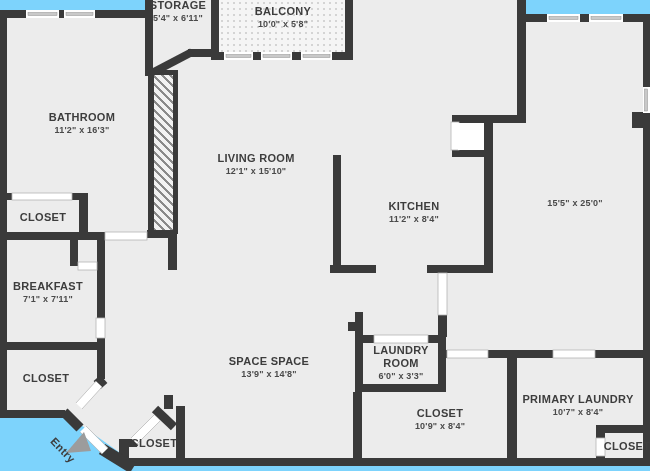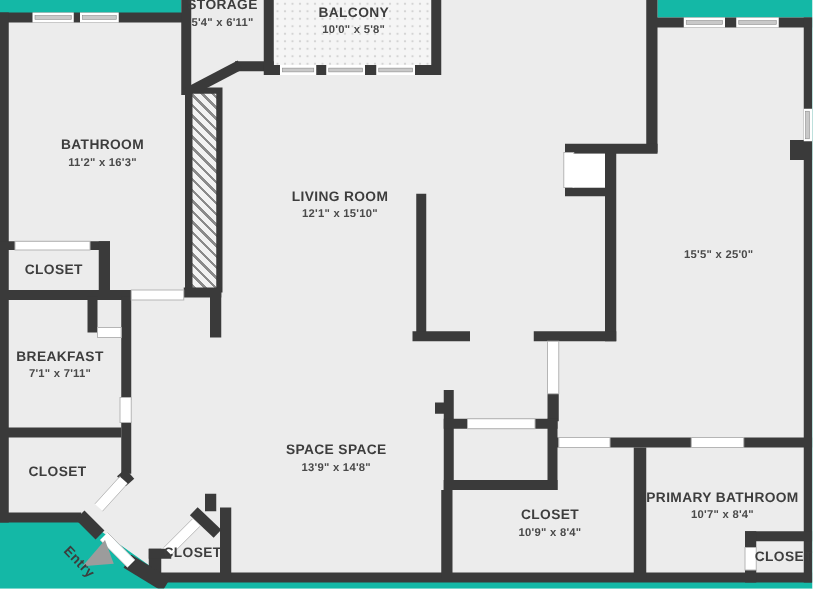--- a/index.html
+++ b/index.html
@@ -1,16 +1,16 @@
 <!DOCTYPE html>
 <html><head>
 <meta charset="utf-8">
 <style>
   html,body{margin:0;padding:0;background:#ffffff;}
-  .plan{position:relative;width:650px;height:471px;background:#14b8a6;overflow:hidden;
+  .plan{position:relative;width:650px;height:471px;background:#7dd3fc;overflow:hidden;
         font-family:"Liberation Sans","DejaVu Sans",sans-serif;}
   .floor{position:absolute;left:0;top:0;width:650px;height:471px;background:#ececec;
          clip-path:polygon(0px 14px,145px 14px,145px 0px,526px 0px,526px 14px,650px 14px,
                            650px 462px,133px 462px,64px 413px,0px 413px);}
   .balcony-texture{position:absolute;left:219px;top:0;width:126px;height:52px;
          background-color:#f5f5f5;
          background-image:radial-gradient(#d4d4d4 1px, transparent 1.2px);
          background-size:6px 6px;}
   .hatch{position:absolute;left:154px;top:75px;width:19px;height:155px;
          background:repeating-linear-gradient(45deg,#8a8a8a 0px,#8a8a8a 2px,#f2f2f2 2px,#f2f2f2 6px);}
@@ -178,50 +178,58 @@
     <div class="rd">5'4" x 6'11"</div>
   </div>
   <div class="room-label" style="left:283px;top:17px">
     <div class="rn">BALCONY</div>
     <div class="rd">10'0" x 5'8"</div>
   </div>
   <div class="room-label" style="left:82px;top:123px">
     <div class="rn">BATHROOM</div>
     <div class="rd">11'2" x 16'3"</div>
   </div>
-  <div class="room-label" style="left:272px;top:164px">
+  <div class="room-label" style="left:256px;top:164px">
     <div class="rn">LIVING ROOM</div>
     <div class="rd">12'1" x 15'10"</div>
   </div>
   <div class="room-label" style="left:575px;top:203px">
     <div class="rd">15'5" x 25'0"</div>
+  </div>
+  <div class="room-label" style="left:414px;top:212px">
+    <div class="rn">KITCHEN</div>
+    <div class="rd">11'2" x 8'4"</div>
   </div>
   <div class="room-label" style="left:43px;top:217px">
     <div class="rn">CLOSET</div>
   </div>
   <div class="room-label" style="left:48px;top:292px">
     <div class="rn">BREAKFAST</div>
     <div class="rd">7'1" x 7'11"</div>
   </div>
   <div class="room-label" style="left:46px;top:378px">
     <div class="rn">CLOSET</div>
   </div>
   <div class="room-label" style="left:269px;top:367px">
     <div class="rn">SPACE SPACE</div>
     <div class="rd">13'9" x 14'8"</div>
   </div>
+  <div class="room-label wrap" style="left:401px;top:363px">
+    <div class="rn">LAUNDRY ROOM</div>
+    <div class="rd">6'0" x 3'3"</div>
+  </div>
   <div class="room-label" style="left:154px;top:443px">
     <div class="rn">CLOSET</div>
   </div>
   <div class="room-label" style="left:440px;top:419px">
     <div class="rn">CLOSET</div>
     <div class="rd">10'9" x 8'4"</div>
   </div>
   <div class="room-label" style="left:578px;top:405px">
-    <div class="rn">PRIMARY BATHROOM</div>
+    <div class="rn">PRIMARY LAUNDRY</div>
     <div class="rd">10'7" x 8'4"</div>
   </div>
   <div class="room-label" style="left:627px;top:446px">
     <div class="rn">CLOSET</div>
   </div>
 
   <div class="entry-label">Entry</div>
 
 </div>
 

